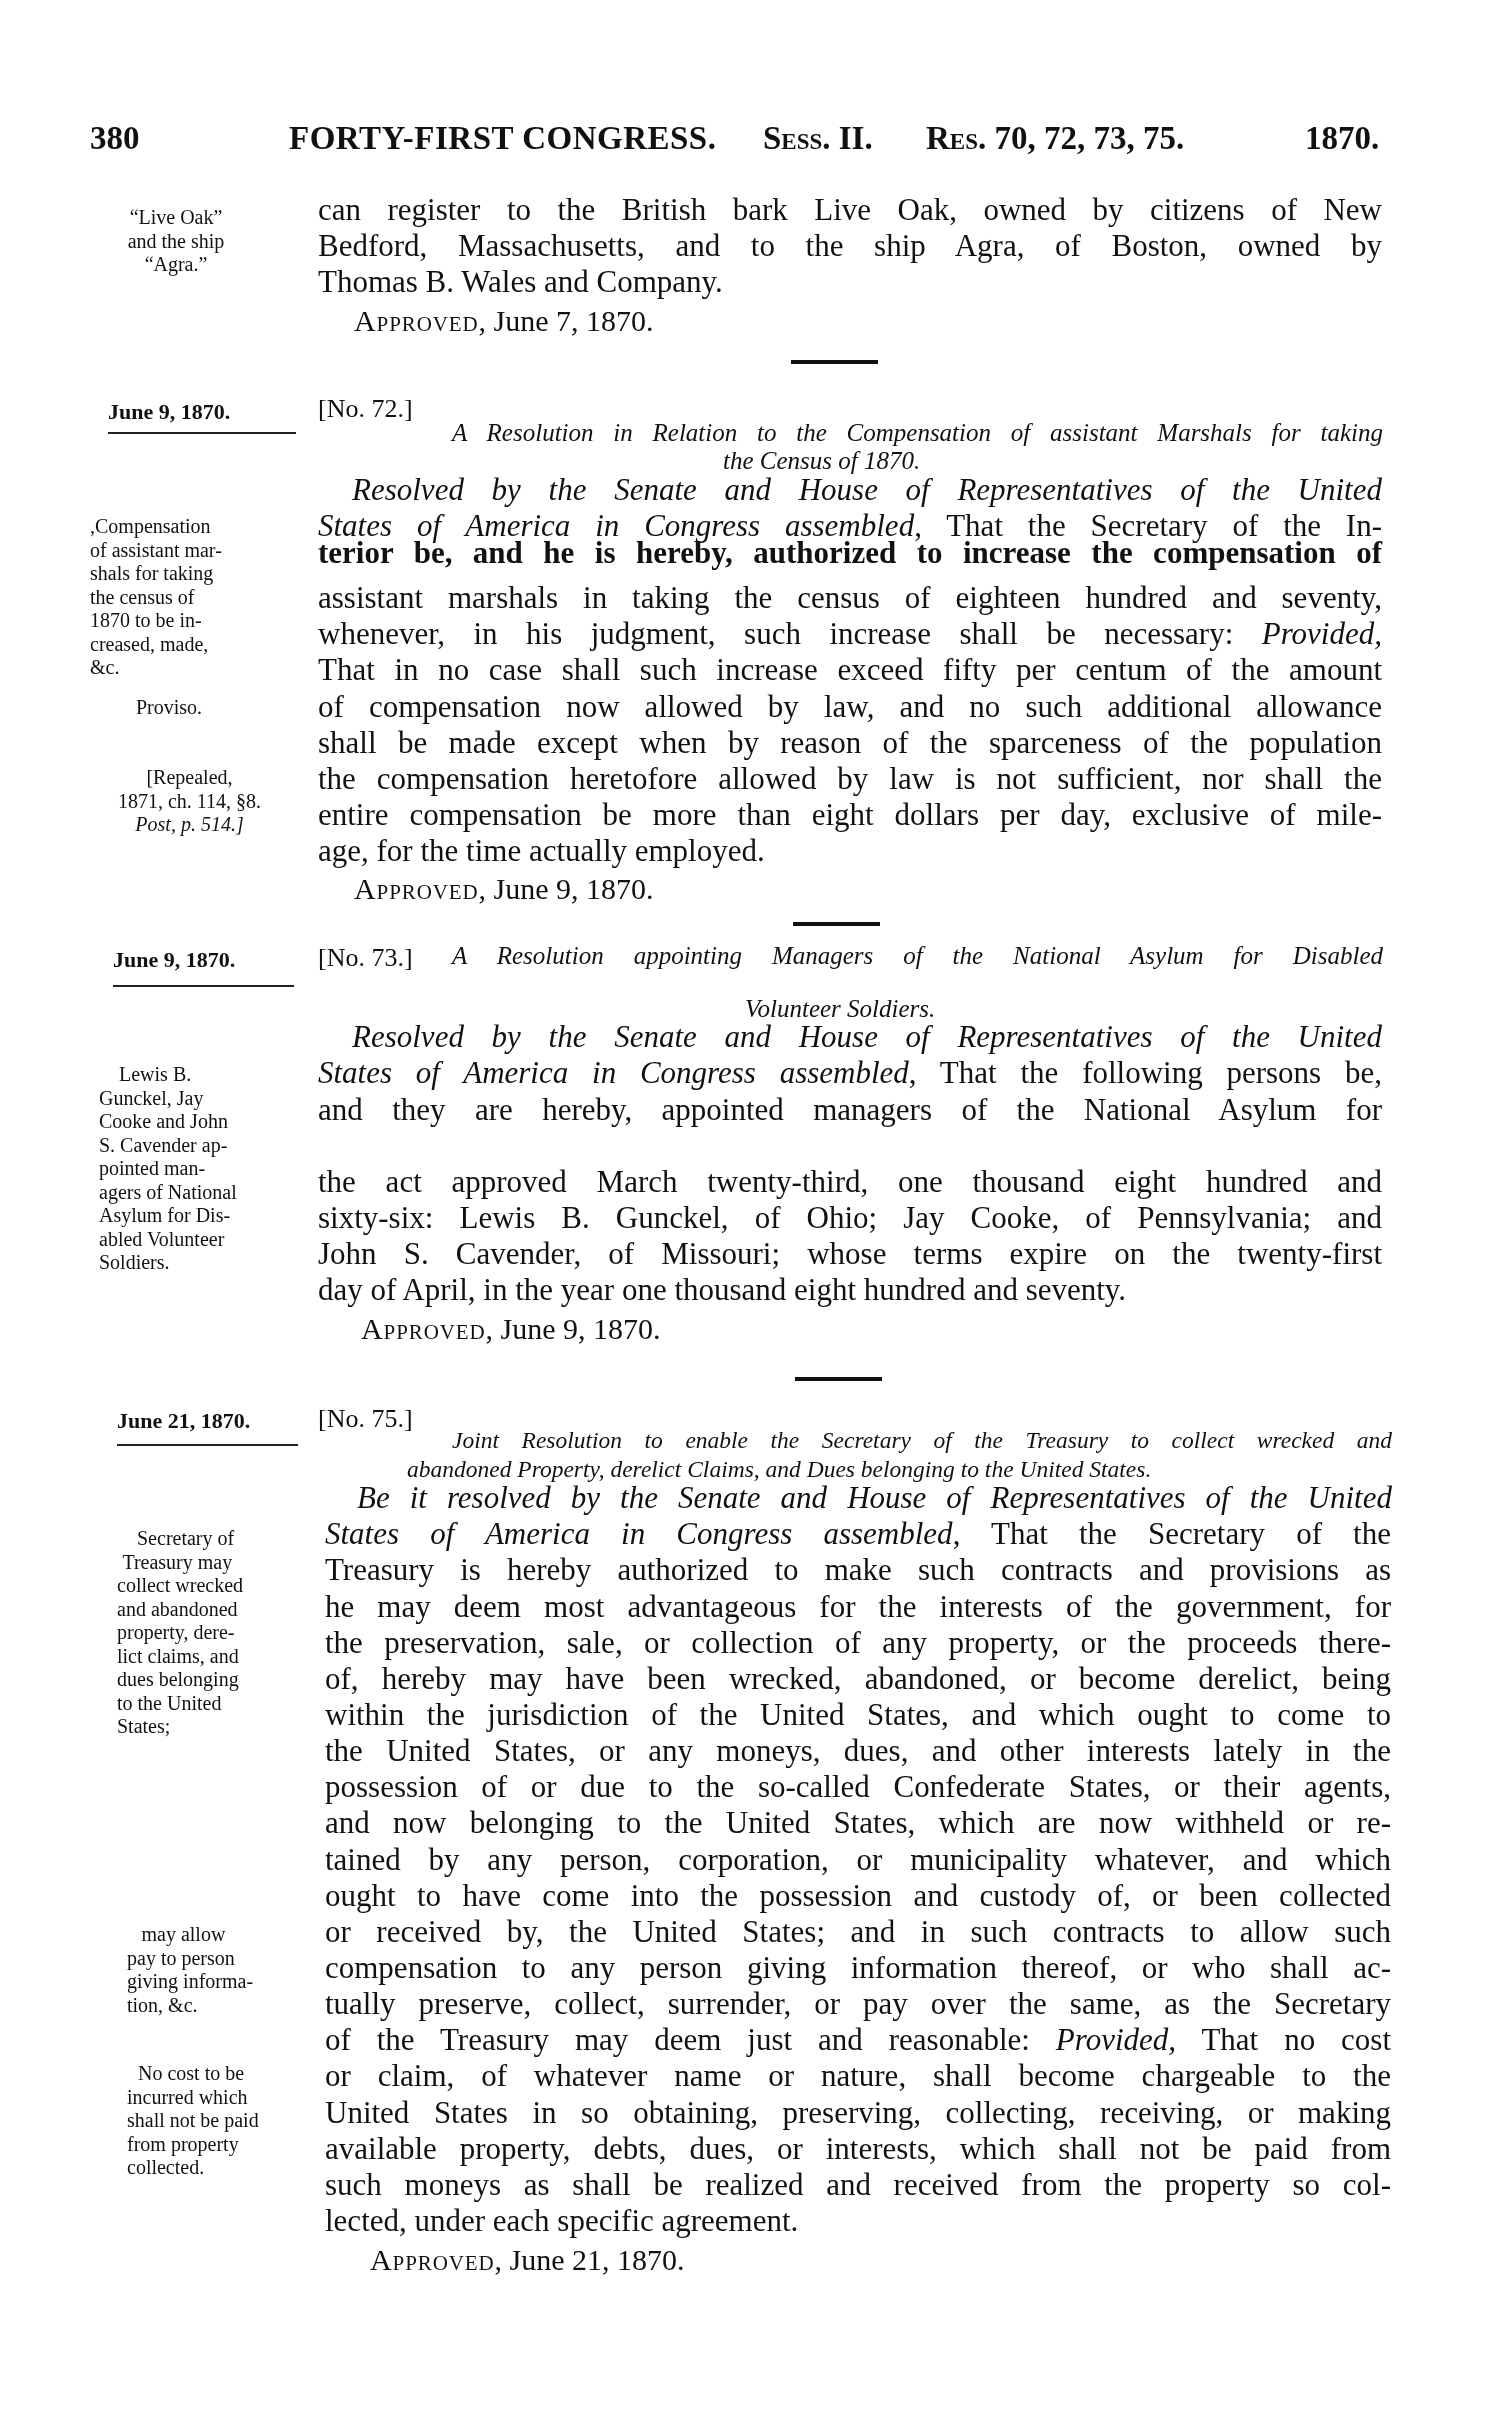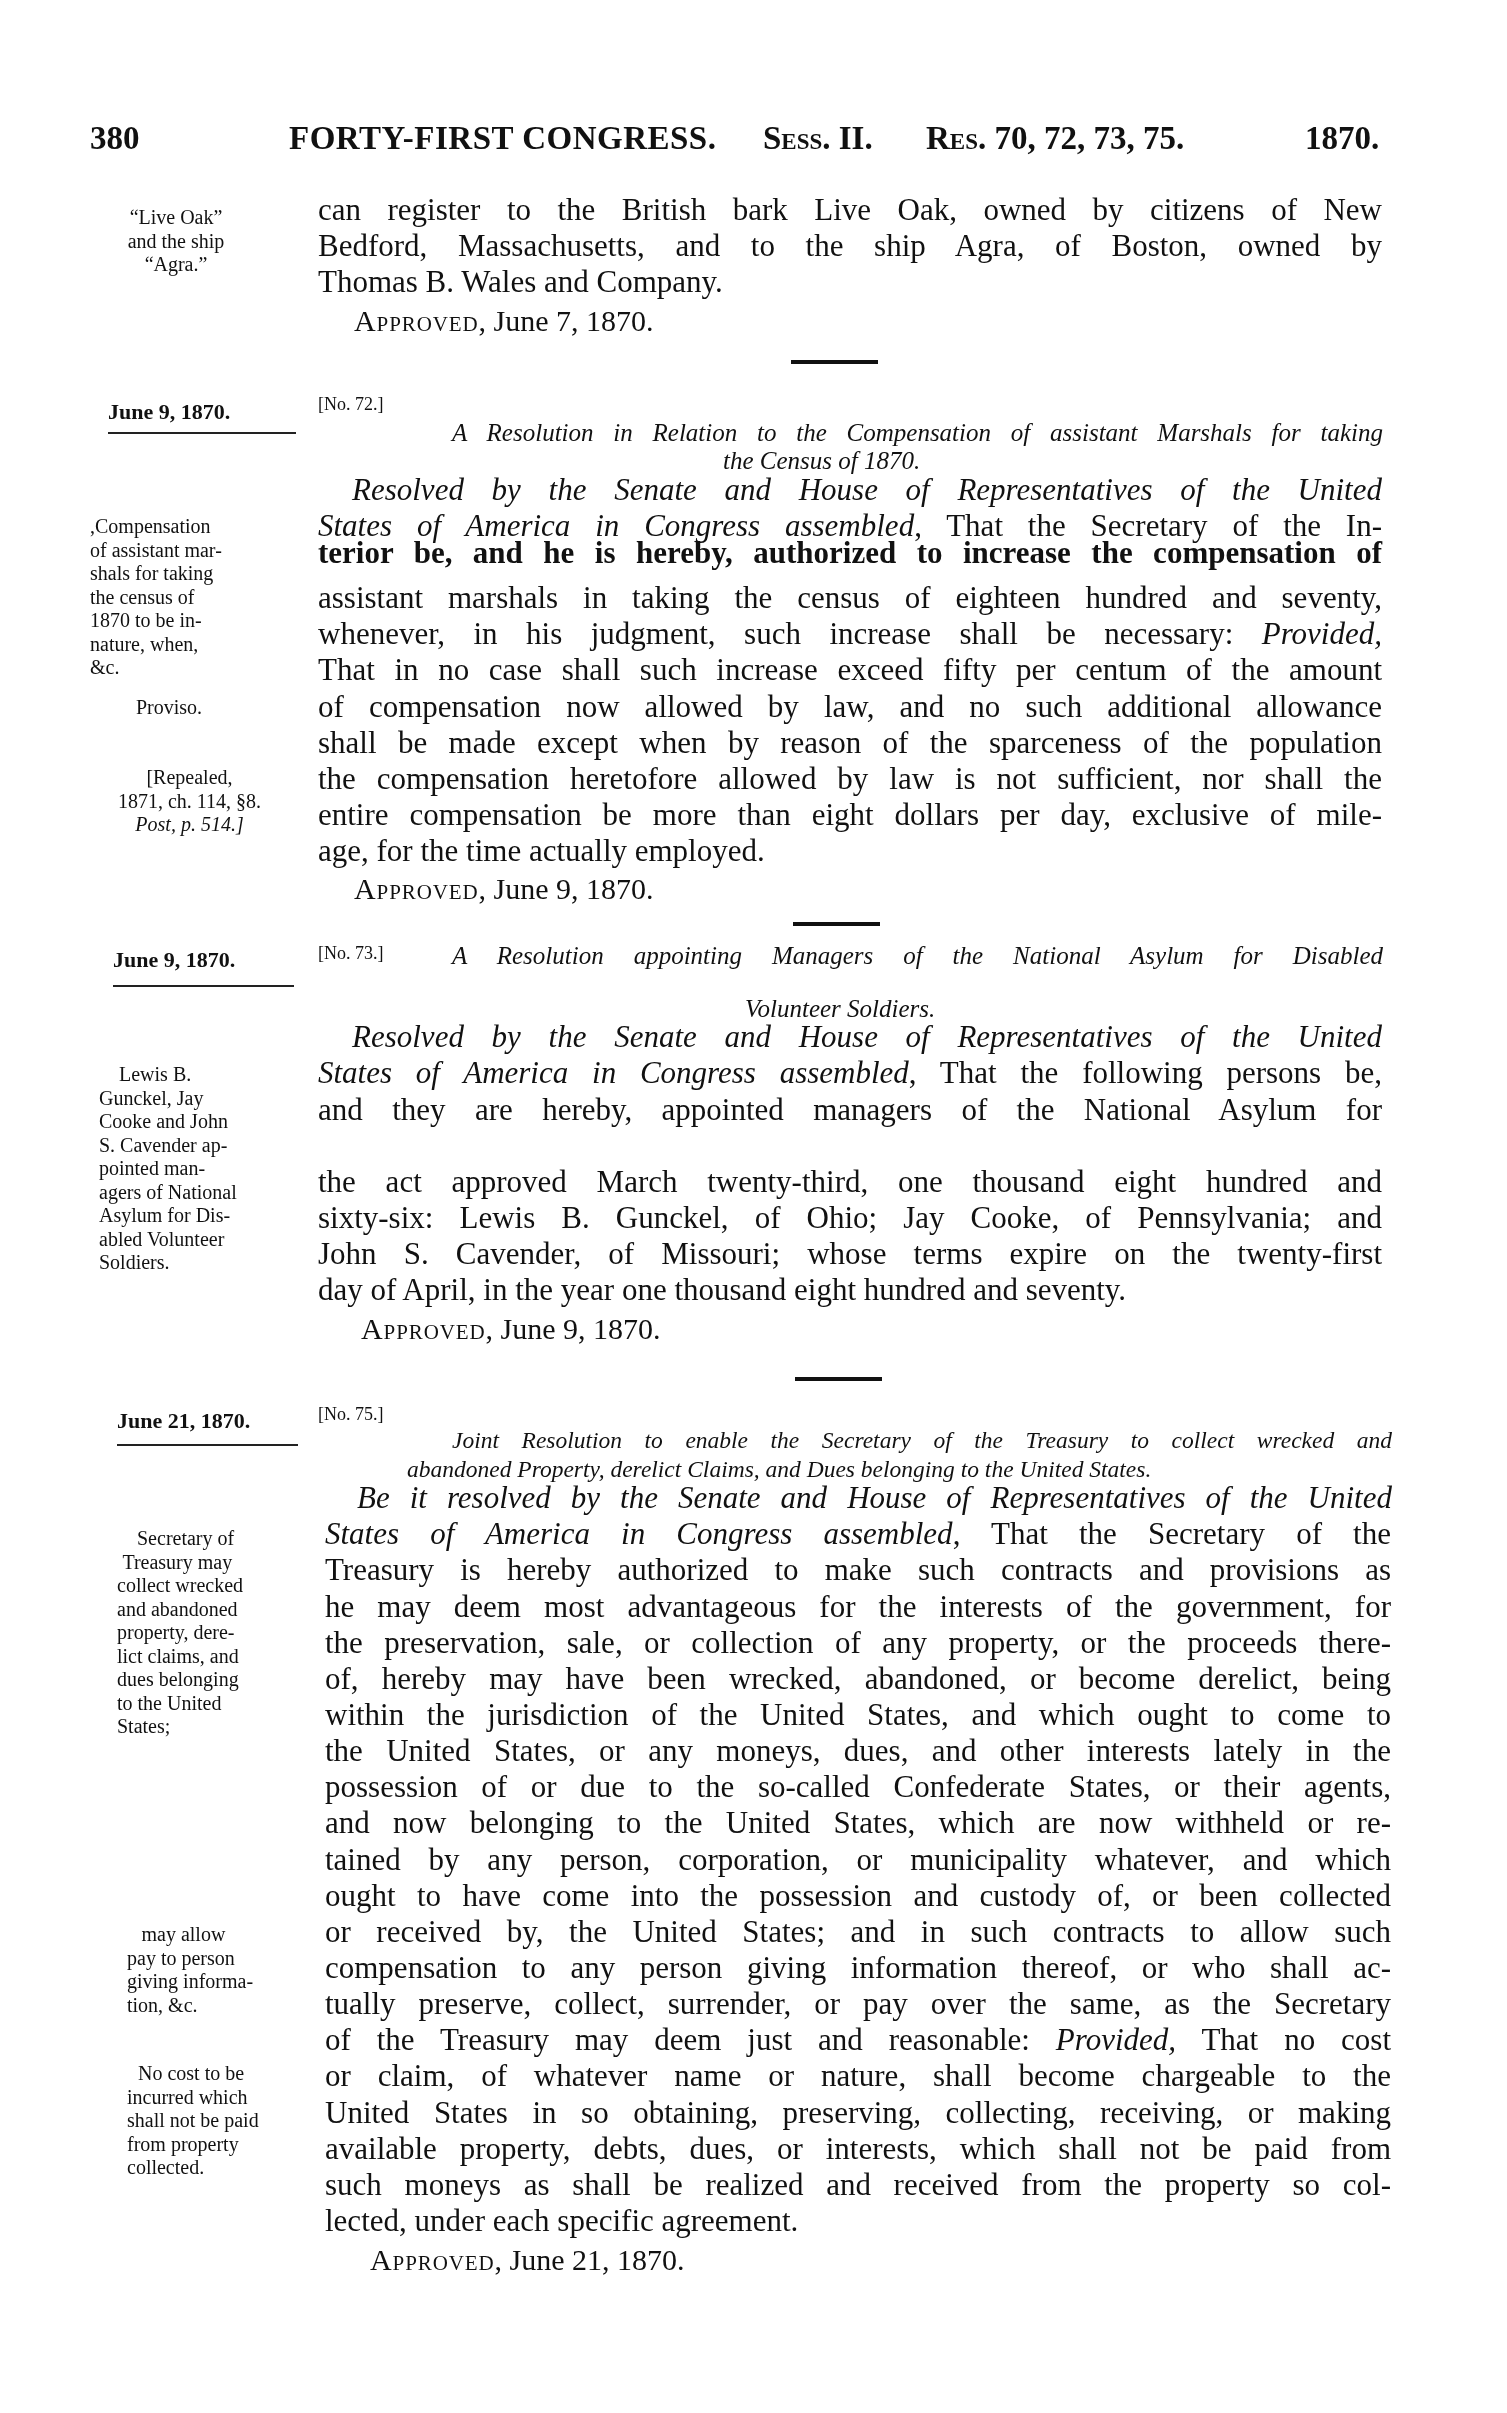--- a/index.html
+++ b/index.html
@@ -21,21 +21,21 @@
     white-space: nowrap; text-align: justify; text-align-last: justify; }
   .line.last { text-align-last: left; }
   .line.ind { left: 352px; width: 1030px; }
   .approved { position: absolute; font-size: 30px; white-space: nowrap; }
   .approved .ap { font-variant: small-caps; letter-spacing: 0.9px; }
 
   .margin { position: absolute; font-size: 20px; line-height: 23.5px; white-space: nowrap; }
   .margin.c { text-align: center; }
   .date-lbl { position: absolute; font-size: 22px; font-weight: bold; white-space: nowrap; }
   .date-rule { position: absolute; height: 1.8px; background: #222; }
-  .resno { position: absolute; font-size: 18px; white-space: nowrap; }
+  .resno { position: absolute; font-size: 26px; white-space: nowrap; }
   .title { position: absolute; font-size: 25px; font-style: italic; white-space: nowrap; line-height: 29px; margin-top: 20px; }
   .sep { position: absolute; height: 3.6px; width: 87px; background: #111; }
   i, em { font-style: italic; }
 </style>
 </head>
 <body>
 
 <div class="page">
 
   <div class="header">
@@ -79,21 +79,21 @@
   <div class="approved" style="left:354px; top:872px;">
     <span class="ap">Approved</span><span>, June 9, 1870.</span>
   </div>
 
   <div class="margin" style="left:90px; top:515px;">
     <div>,Compensation</div>
     <div>of assistant mar-</div>
     <div>shals for taking</div>
     <div>the census of</div>
     <div>1870 to be in-</div>
-    <div>nature, when,</div>
+    <div>creased, made,</div>
     <div>&amp;c.</div>
   </div>
   <div class="margin" style="left:136px; top:696px;">Proviso.</div>
   <div class="margin c" style="left:90px; top:766px; width:199px;">
     <div>[Repealed,</div>
     <div>1871, ch. 114, §8.</div>
     <div style="font-style:italic;">Post, p. 514.]</div>
   </div>
   <div class="sep" style="left:793px; top:922px;"></div>
 

